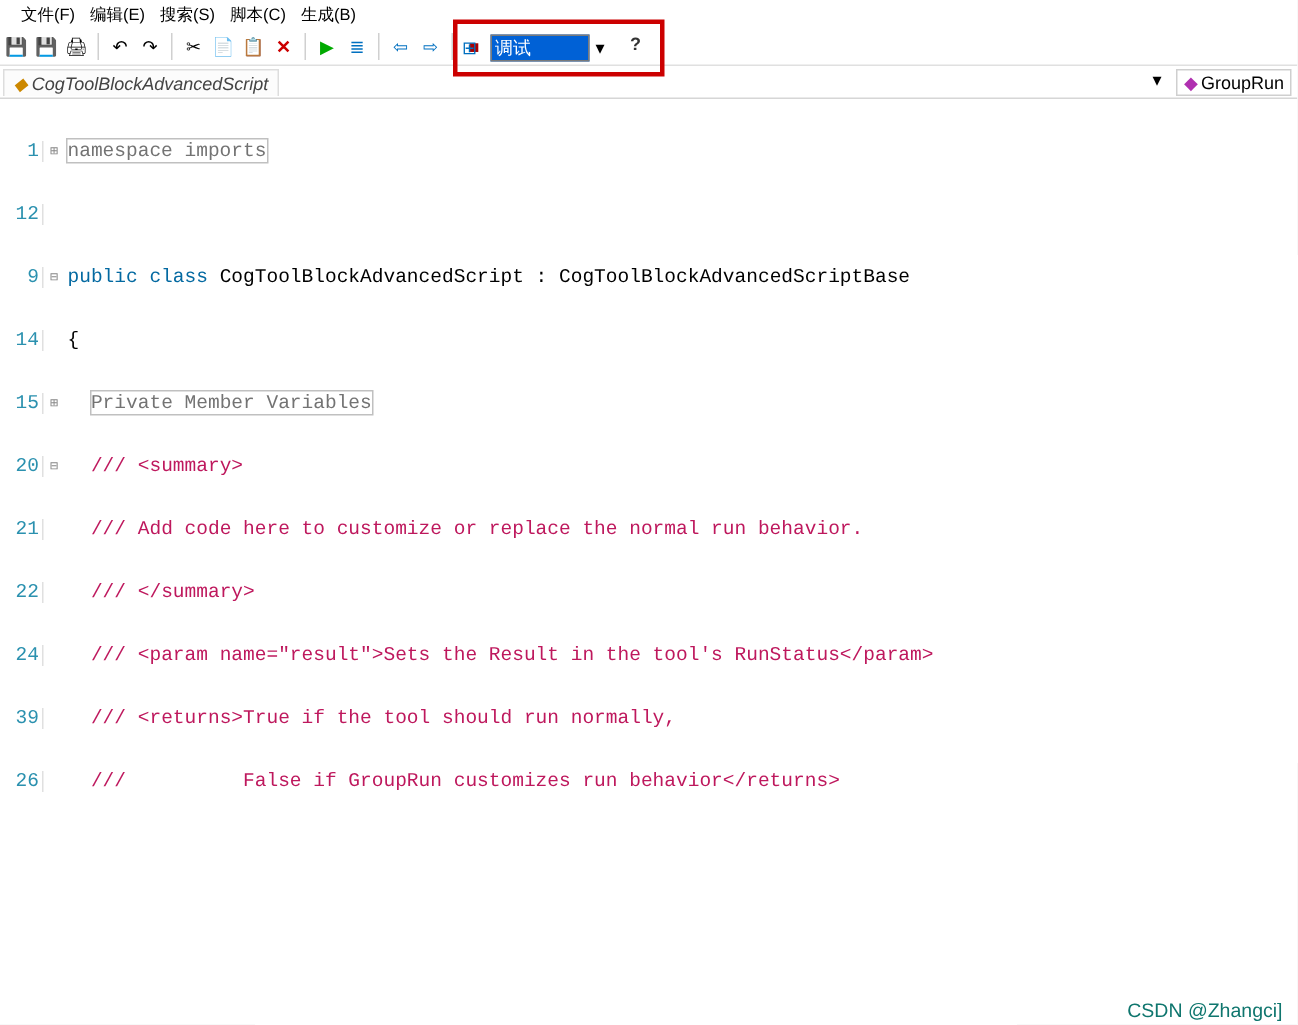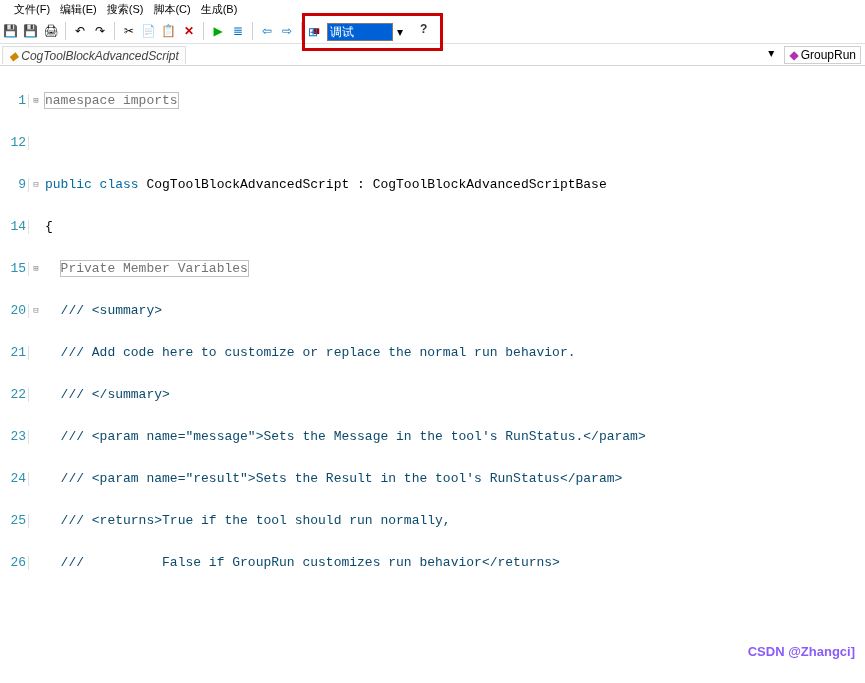--- a/index.html
+++ b/index.html
@@ -29,24 +29,24 @@
   .grun { border:1px solid #cfcfcf; padding:1px 4px; display:flex; align-items:center; gap:2px; background:#fff; }
 
   
   .editor { font-family:Consolas,"Courier New",monospace; font-size:13px; line-height:14px; white-space:pre; position:relative; }
   .line { display:flex; align-items:center; height:14px; }
   .gutter { width:26px; text-align:right; color:#2b91af; padding-right:2px; border-right:1px solid #e0e0e0; background:#fff; user-select:none; }
   .fold-col { width:14px; display:flex; justify-content:center; color:#888; font-size:9px; }
   .code { flex:1; padding-left:2px; }
 
   .kw { color:#0369a1; }
-  .cm { color:#0c4a6e; }
+  .cm { color:#be185d; }
   .box { outline:1px solid #c0c0c0; color:#737373; }
 
-  .watermark { position:absolute; bottom:24px; right:10px; color:#8b5cf6; font-size:13px;font-weight:bold; }
+  .watermark { position:absolute; bottom:2px; right:10px; color:#0f766e; font-size:13px; }
 </style>
 </head>
 <body>
 <div class="wrap">
 
   <div class="menu">
     <span>
         <span>文件(F)</span>
       </span>
     <span>
@@ -108,23 +108,22 @@
 
   <div class="editor">
     <div class="line"><span class="gutter">1</span><span class="fold-col">⊞</span><span class="code"><span class="box">namespace imports</span></span></div>
     <div class="line"><span class="gutter">12</span><span class="fold-col"></span><span class="code"></span></div>
     <div class="line"><span class="gutter">9</span><span class="fold-col">⊟</span><span class="code"><span class="kw">public</span><span class="kw"> class</span><span> CogToolBlockAdvancedScript : CogToolBlockAdvancedScriptBase</span></span></div>
     <div class="line"><span class="gutter">14</span><span class="fold-col"></span><span class="code"><span>{</span></span></div>
     <div class="line"><span class="gutter">15</span><span class="fold-col">⊞</span><span class="code">  <span class="box">Private Member Variables</span></span></div>
     <div class="line"><span class="gutter">20</span><span class="fold-col">⊟</span><span class="code">  <span class="cm">/// &lt;summary&gt;</span></span></div>
     <div class="line"><span class="gutter">21</span><span class="fold-col"></span><span class="code">  <span class="cm">/// Add code here to customize or replace the normal run behavior.</span></span></div>
     <div class="line"><span class="gutter">22</span><span class="fold-col"></span><span class="code">  <span class="cm">/// &lt;/summary&gt;</span></span></div>
-    <div class="line"><span class="gutter">23</span><span class="fold-col"></span><span class="code">  <span class="cm">/// &lt;param name="message"&gt;Sets the Message in the tool's RunStatus.&lt;/param&gt;</span></span></div>
     <div class="line"><span class="gutter">24</span><span class="fold-col"></span><span class="code">  <span class="cm">/// &lt;param name="result"&gt;Sets the Result in the tool's RunStatus&lt;/param&gt;</span></span></div>
-    <div class="line"><span class="gutter">25</span><span class="fold-col"></span><span class="code">  <span class="cm">/// &lt;returns&gt;True if the tool should run normally,</span></span></div>
+    <div class="line"><span class="gutter">39</span><span class="fold-col"></span><span class="code">  <span class="cm">/// &lt;returns&gt;True if the tool should run normally,</span></span></div>
     <div class="line"><span class="gutter">26</span><span class="fold-col"></span><span class="code">  <span class="cm">///          False if GroupRun customizes run behavior&lt;/returns&gt;</span></span></div>
     
 
     
 
     
     
     
     
     

